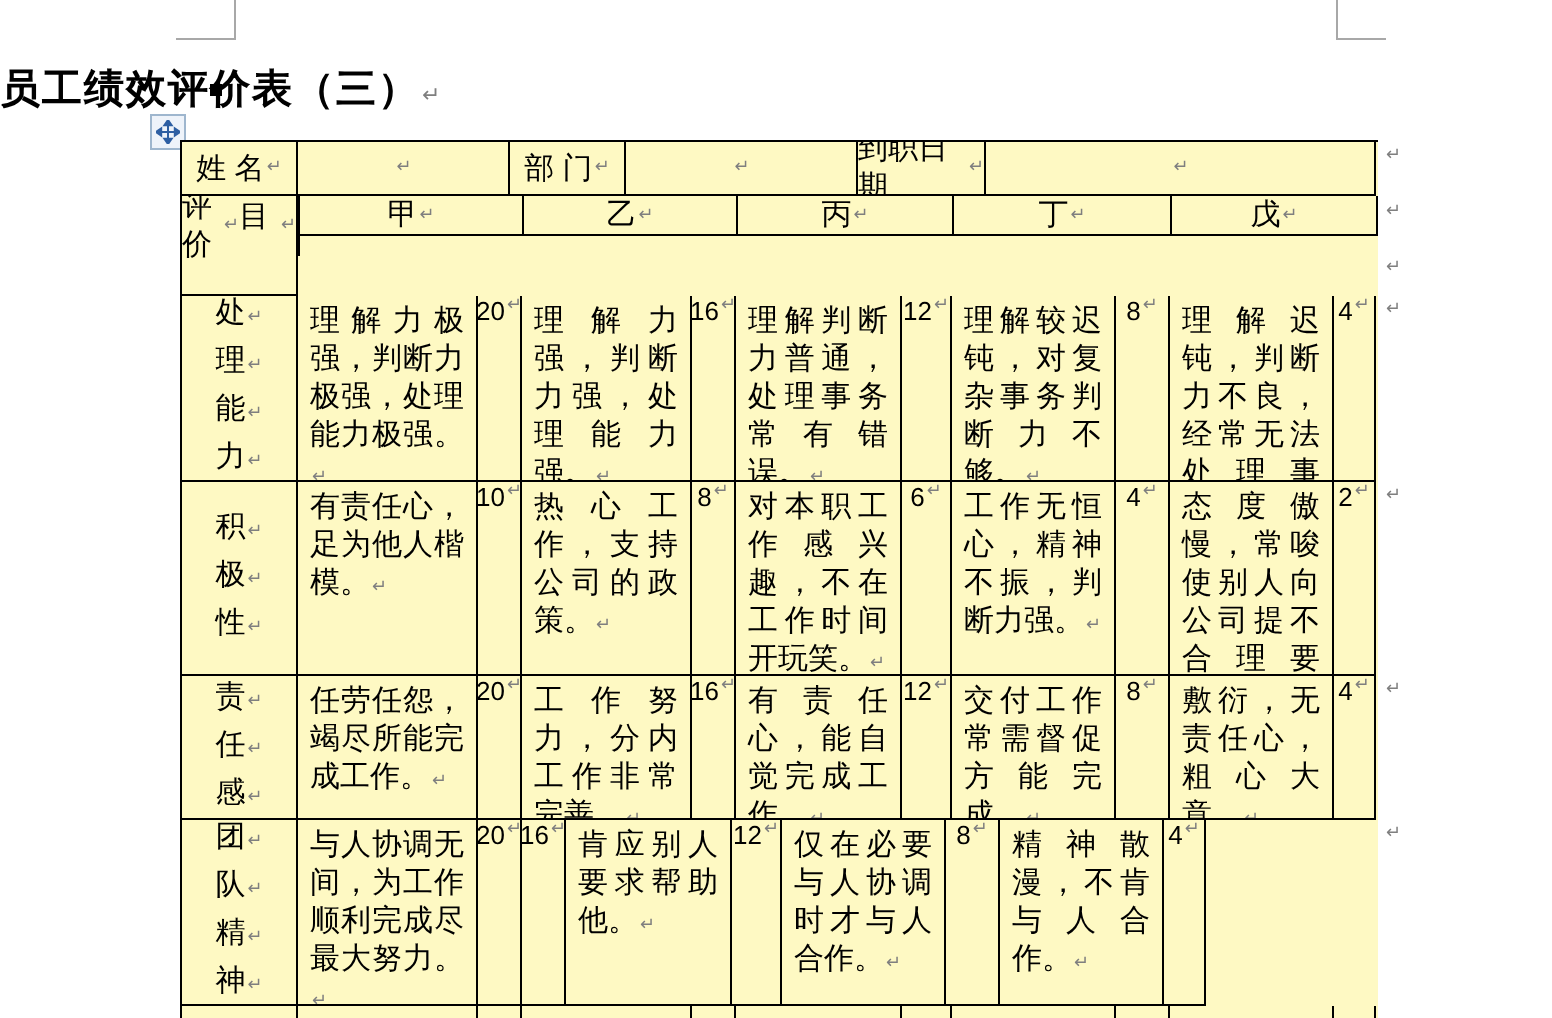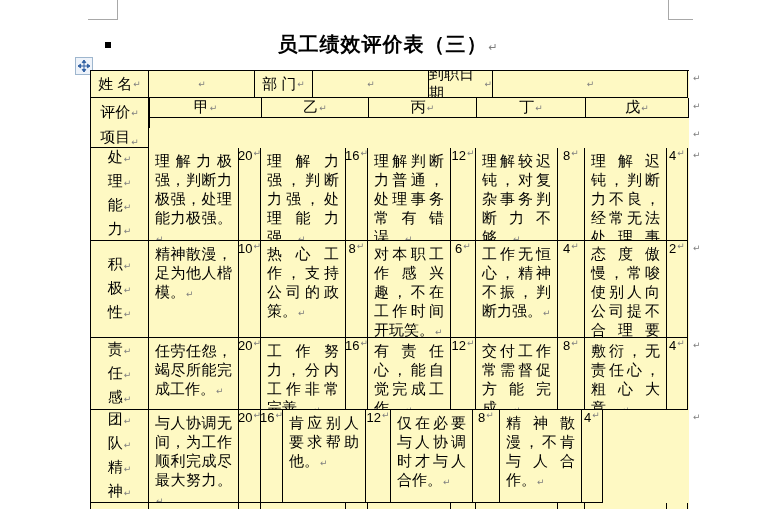--- a/index.html
+++ b/index.html
@@ -2,21 +2,21 @@
 <html><head>
 <meta charset="utf-8">
 <style>
   html,body{margin:0;padding:0}
   body{
     width:776px;height:509px;overflow:hidden;position:relative;
     background:#ffffff;font-family:"Liberation Sans",sans-serif;color:#000;
   }
   .pc{font-family:"DejaVu Sans",sans-serif;font-size:9px;color:#7f7f7f;margin-left:1px;vertical-align:baseline}
   
-  .doc-title{position:absolute;left:0;top:31px;width:776px;text-align:center;
+  .doc-title{position:absolute;left:0;top:31px;width:776px;
     font-size:20px;font-weight:bold;letter-spacing:1px}
   .doc-title .pc{font-size:11px;font-weight:normal}
   .bullet{position:absolute;left:105px;top:42px;width:6px;height:6px;background:#000}
   
   .mark{position:absolute;background:#a8a8a8}
   
   .handle{position:absolute;left:75px;top:57px;width:16px;height:16px;
     border:1px solid #9eb6ce;background:#eef3fa;display:flex;align-items:center;justify-content:center}
   
   .wtable{position:absolute;left:90px;top:70px;width:598px;
@@ -38,21 +38,21 @@
   .col-d3{width:82px}.col-s3{width:27px}
   .col-d4{width:82px}.col-s4{width:21px}
   .lab{display:flex;align-items:center;justify-content:center;font-size:15px}
   .empty{display:flex;align-items:center;justify-content:center}
   .desc{font-size:15px;line-height:19px;padding:3px 6px 0;text-align:justify;
     text-justify:inter-character;line-break:strict}
   .desc .pc{font-size:9px}
   .score{display:flex;align-items:flex-start;justify-content:center;font-size:13px;padding:0 1px}
   .cat{display:flex;flex-direction:column;align-items:center;justify-content:center;
     font-size:15px;line-height:21px}
-  .evalcell{display:flex;flex-direction:column;font-size:15px}
+  .evalcell{display:flex;flex-direction:row;font-size:15px}
   .evalcell .l1{height:30px;display:flex;align-items:center;justify-content:center}
   .evalcell .l2{height:20px;display:flex;align-items:flex-end;justify-content:center}
   .stdcol{display:flex;flex-direction:row}
   .rowend{position:absolute}
 </style>
 </head>
 <body>
 
 <div class="mark" style="left:117px;top:0;width:1px;height:19px"></div>
 <div class="mark" style="left:88px;top:19px;width:30px;height:1px"></div>
@@ -178,21 +178,21 @@
         <span class="pc">↵</span>
       </div>
   </div>
 
   <div class="trow" style="height:97px">
     <div class="cell col-cat cat">
       <div><span>积</span><span class="pc">↵</span></div>
       <div><span>极</span><span class="pc">↵</span></div>
       <div><span>性</span><span class="pc">↵</span></div>
     </div>
-    <div class="cell col-d0 desc"><span>精神散漫，足为他人楷模。</span><span class="pc">↵</span></div>
+    <div class="cell col-d0 desc"><span>有责任心，足为他人楷模。</span><span class="pc">↵</span></div>
     <div class="cell col-s0 score">
         <span>10</span>
         <span class="pc">↵</span>
       </div>
     <div class="cell col-d1 desc"><span>热心工作，支持公司的政策。</span><span class="pc">↵</span></div>
     <div class="cell col-s1 score">
         <span>8</span>
         <span class="pc">↵</span>
       </div>
     <div class="cell col-d2 desc"><span>对本职工作感兴趣，不在工作时间开玩笑。</span><span class="pc">↵</span></div>

